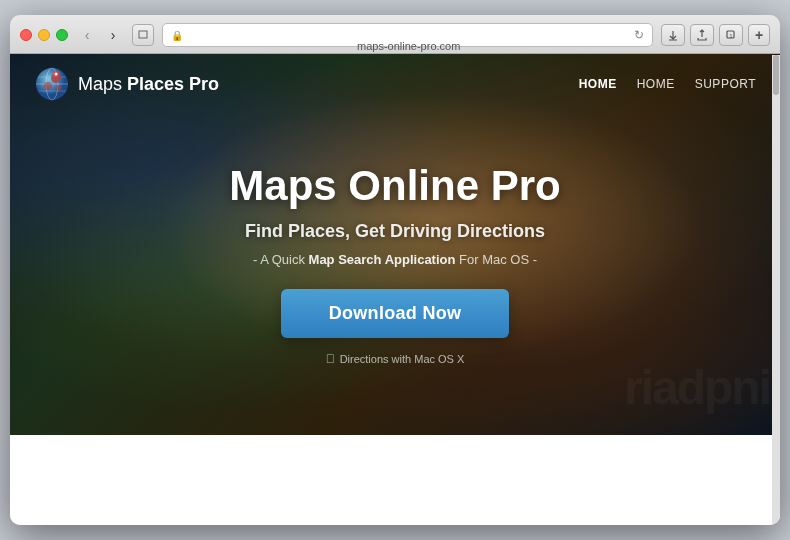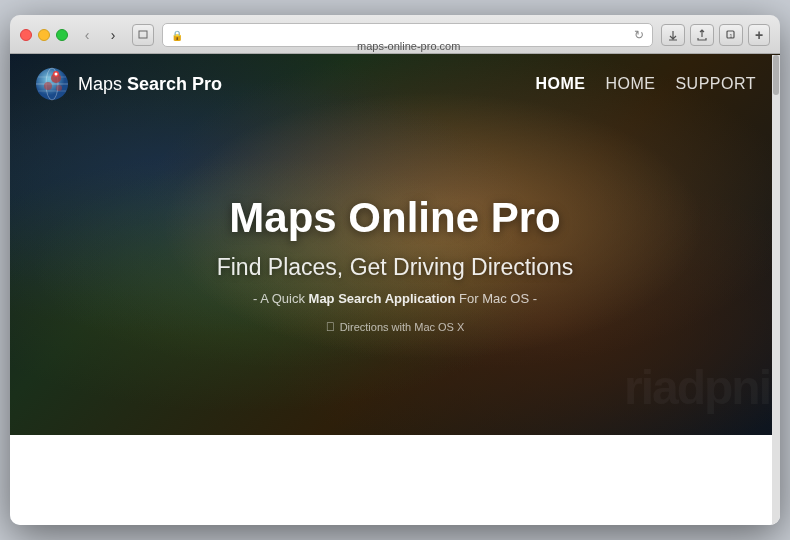--- a/index.html
+++ b/index.html
@@ -231,21 +231,21 @@
       font-weight: 700;
     }
 
     .site-nav {
       display: flex;
       gap: 20px;
       align-items: center;
     }
 
     .site-nav a {
-      font-size: 16px;
+      font-size: 12px;
       color: rgba(255,255,255,0.85);
       text-decoration: none;
       letter-spacing: 0.5px;
       cursor: pointer;
     }
 
     .site-nav a.active {
       color: white;
       font-weight: 600;
     }
@@ -266,22 +266,22 @@
 
     .hero-title {
       font-size: 42px;
       font-weight: 800;
       color: white;
       text-shadow: 0 2px 10px rgba(0,0,0,0.5);
       line-height: 1.1;
     }
 
     .hero-subtitle {
-      font-size: 23px;
-      font-weight: 400;
+      font-size: 18px;
+      font-weight: 700;
       color: rgba(255,255,255,0.9);
       text-shadow: 0 1px 6px rgba(0,0,0,0.5);
       margin-top: 4px;
     }
 
     .hero-description {
       font-size: 13px;
       color: rgba(255,255,255,0.75);
       margin-top: 2px;
     }
@@ -423,37 +423,38 @@
               <line x1="4" y1="25" x2="32" y2="25" stroke="rgba(255,255,255,0.2)" stroke-width="1"></line>
               <circle cx="22" cy="12" r="5" fill="rgba(180,60,60,0.8)"></circle>
               <circle cx="14" cy="20" r="4" fill="rgba(180,60,60,0.6)"></circle>
               <circle cx="25" cy="22" r="3" fill="rgba(180,60,60,0.5)"></circle>
 
               <circle cx="22" cy="8" r="3" fill="#e84040"></circle>
               <circle cx="22" cy="8" r="1.5" fill="white"></circle>
             </svg>
           </div>
           <span class="logo-text-maps">
-            <span>Maps </span><span class="logo-text-bold">Search Pro</span>
+            <span>Maps </span><span class="logo-text-bold">Places Pro</span>
           </span>
         </div>
 
         <div class="site-nav">
           <a class="active">HOME</a>
           <a>HOME</a>
           <a>SUPPORT</a>
         </div>
       </nav>
 
       <div class="hero-content">
         <h1 class="hero-title">Maps Online Pro</h1>
         <p class="hero-subtitle">Find Places, Get Driving Directions</p>
         <p class="hero-description">
           <span>- A Quick </span><span class="map-text">Map Search Application</span><span> For Mac OS -</span>
         </p>
+        <button class="download-btn">Download Now</button>
         <div class="compatible-text">
           <span class="apple-icon"></span>
           <span>Directions with Mac OS X</span>
         </div>
       </div>
     </div>
 
     <div class="white-section"></div>
   </div>
 

